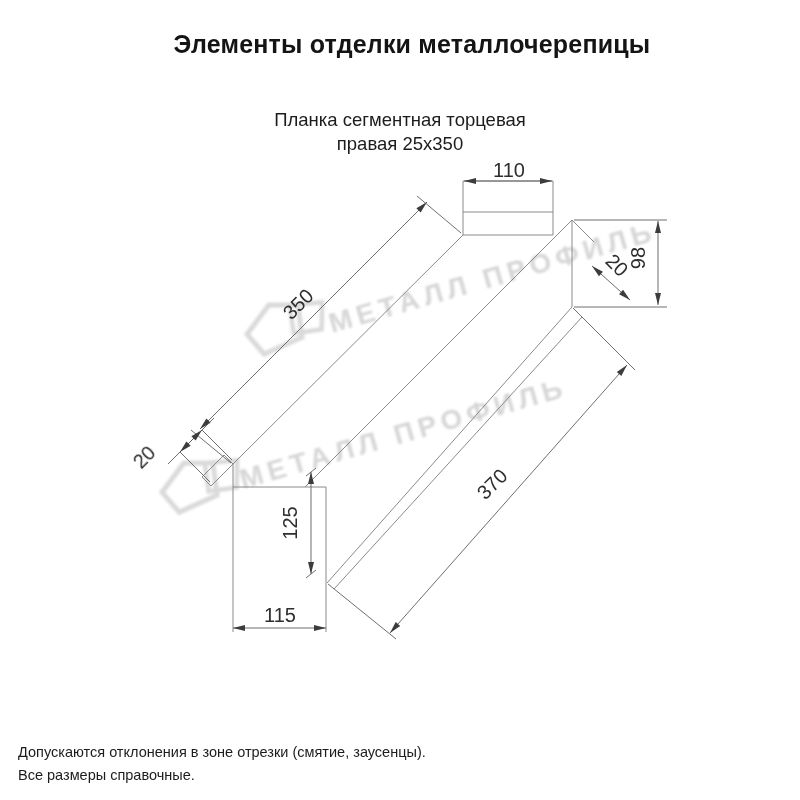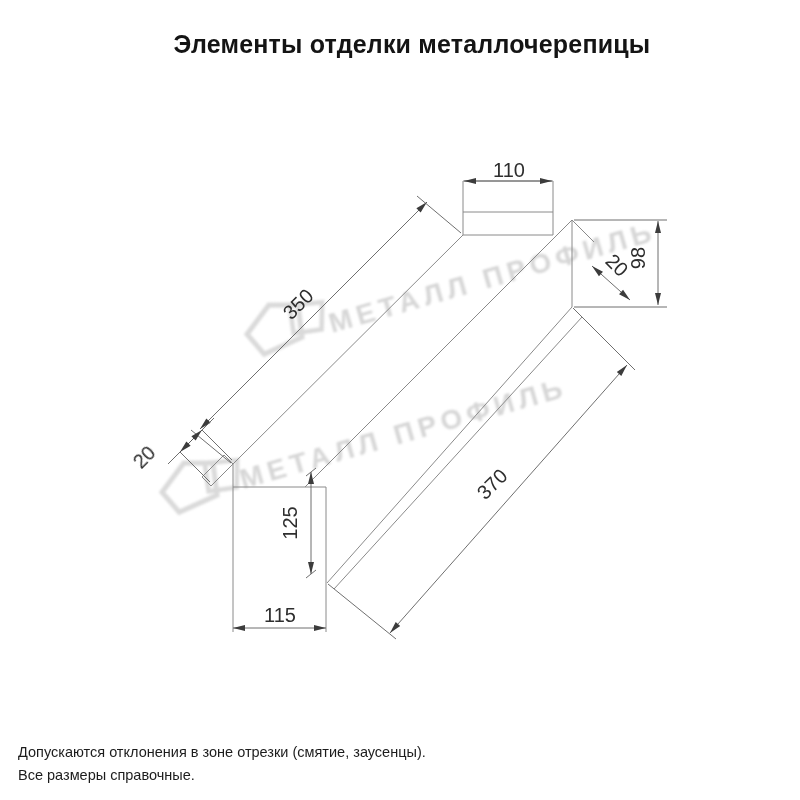--- a/index.html
+++ b/index.html
@@ -19,20 +19,24 @@
   .dim line{stroke:#5f5f5f;stroke-width:0.9;}
   .dimtxt text{font-family:"Liberation Sans",sans-serif;font-size:20px;fill:#2e2e2e;text-anchor:middle;}
 </style>
 </head>
 <body>
 
 <div class="page">
 
   <div class="title">Элементы отделки металлочерепицы</div>
 
+  <div class="subtitle">
+    <div>Планка сегментная торцевая</div>
+    <div>правая 25х350</div>
+  </div>
 
   <svg class="drawing" width="800" height="800" viewBox="0 0 800 800">
     <defs>
       <marker id="arw" markerUnits="userSpaceOnUse" markerWidth="13" markerHeight="8" refX="12.5" refY="4" orient="auto-start-reverse">
         <path d="M0.5,1 L12.5,4 L0.5,7 Z" fill="#3c3c3c"></path>
       </marker>
     </defs>
 
     <g class="wm">
       <g transform="translate(237,310) rotate(-16)">

